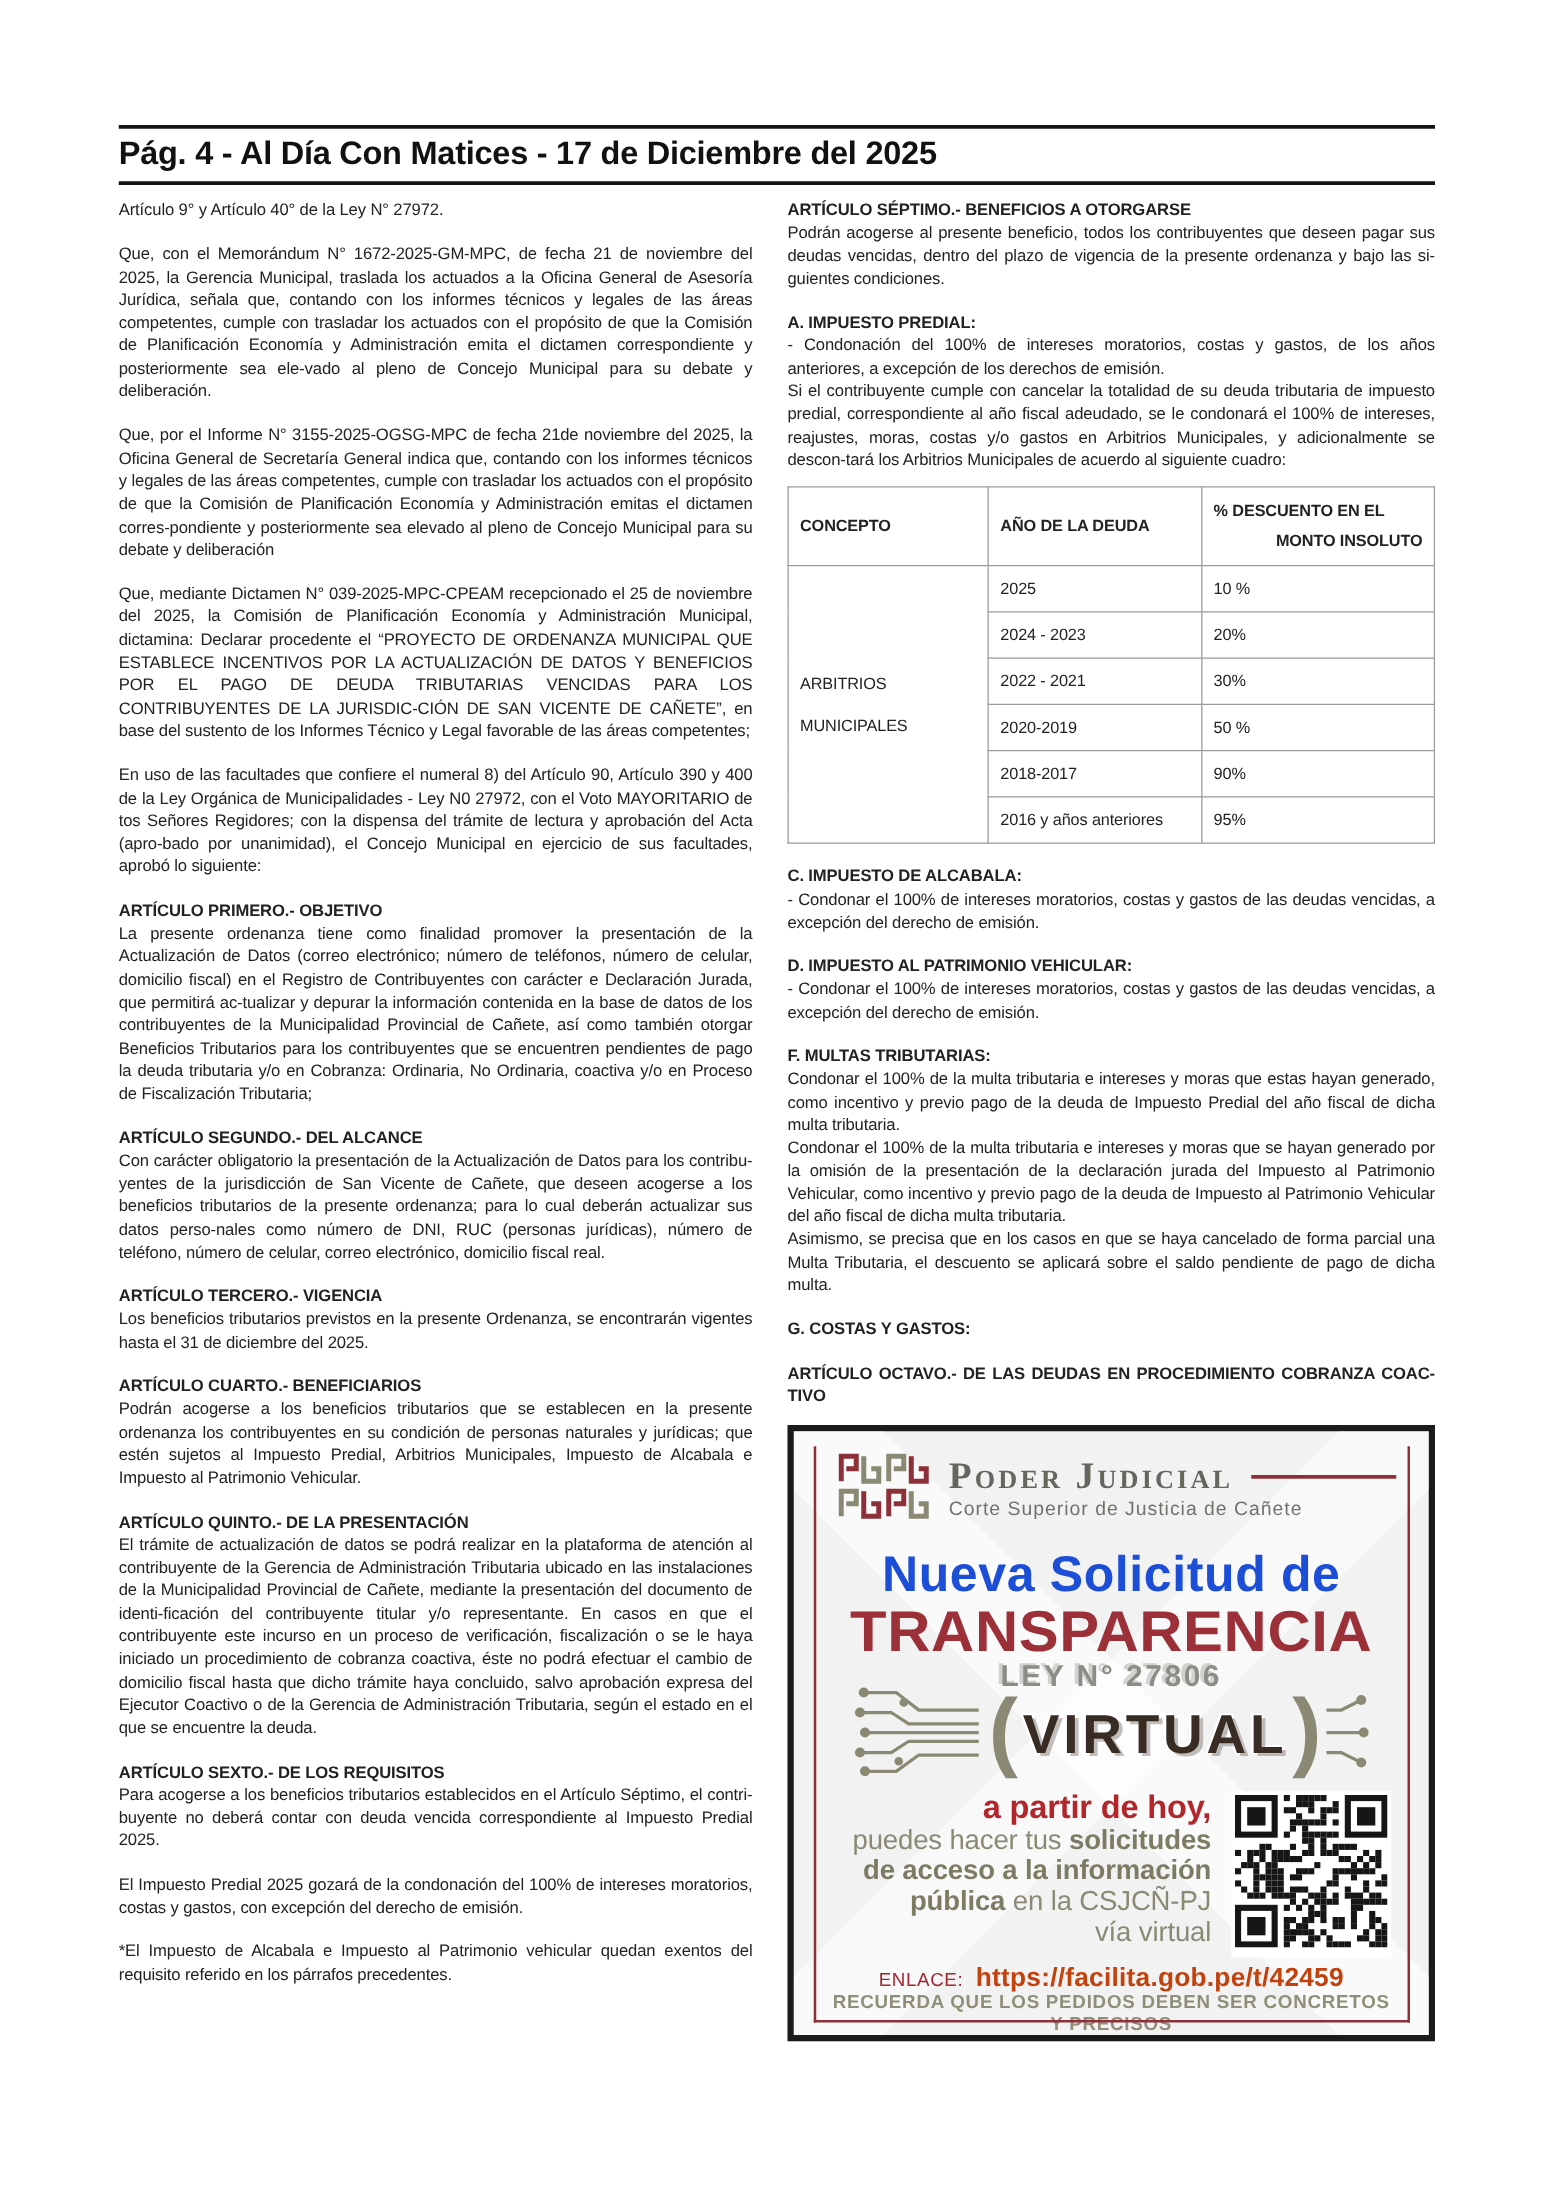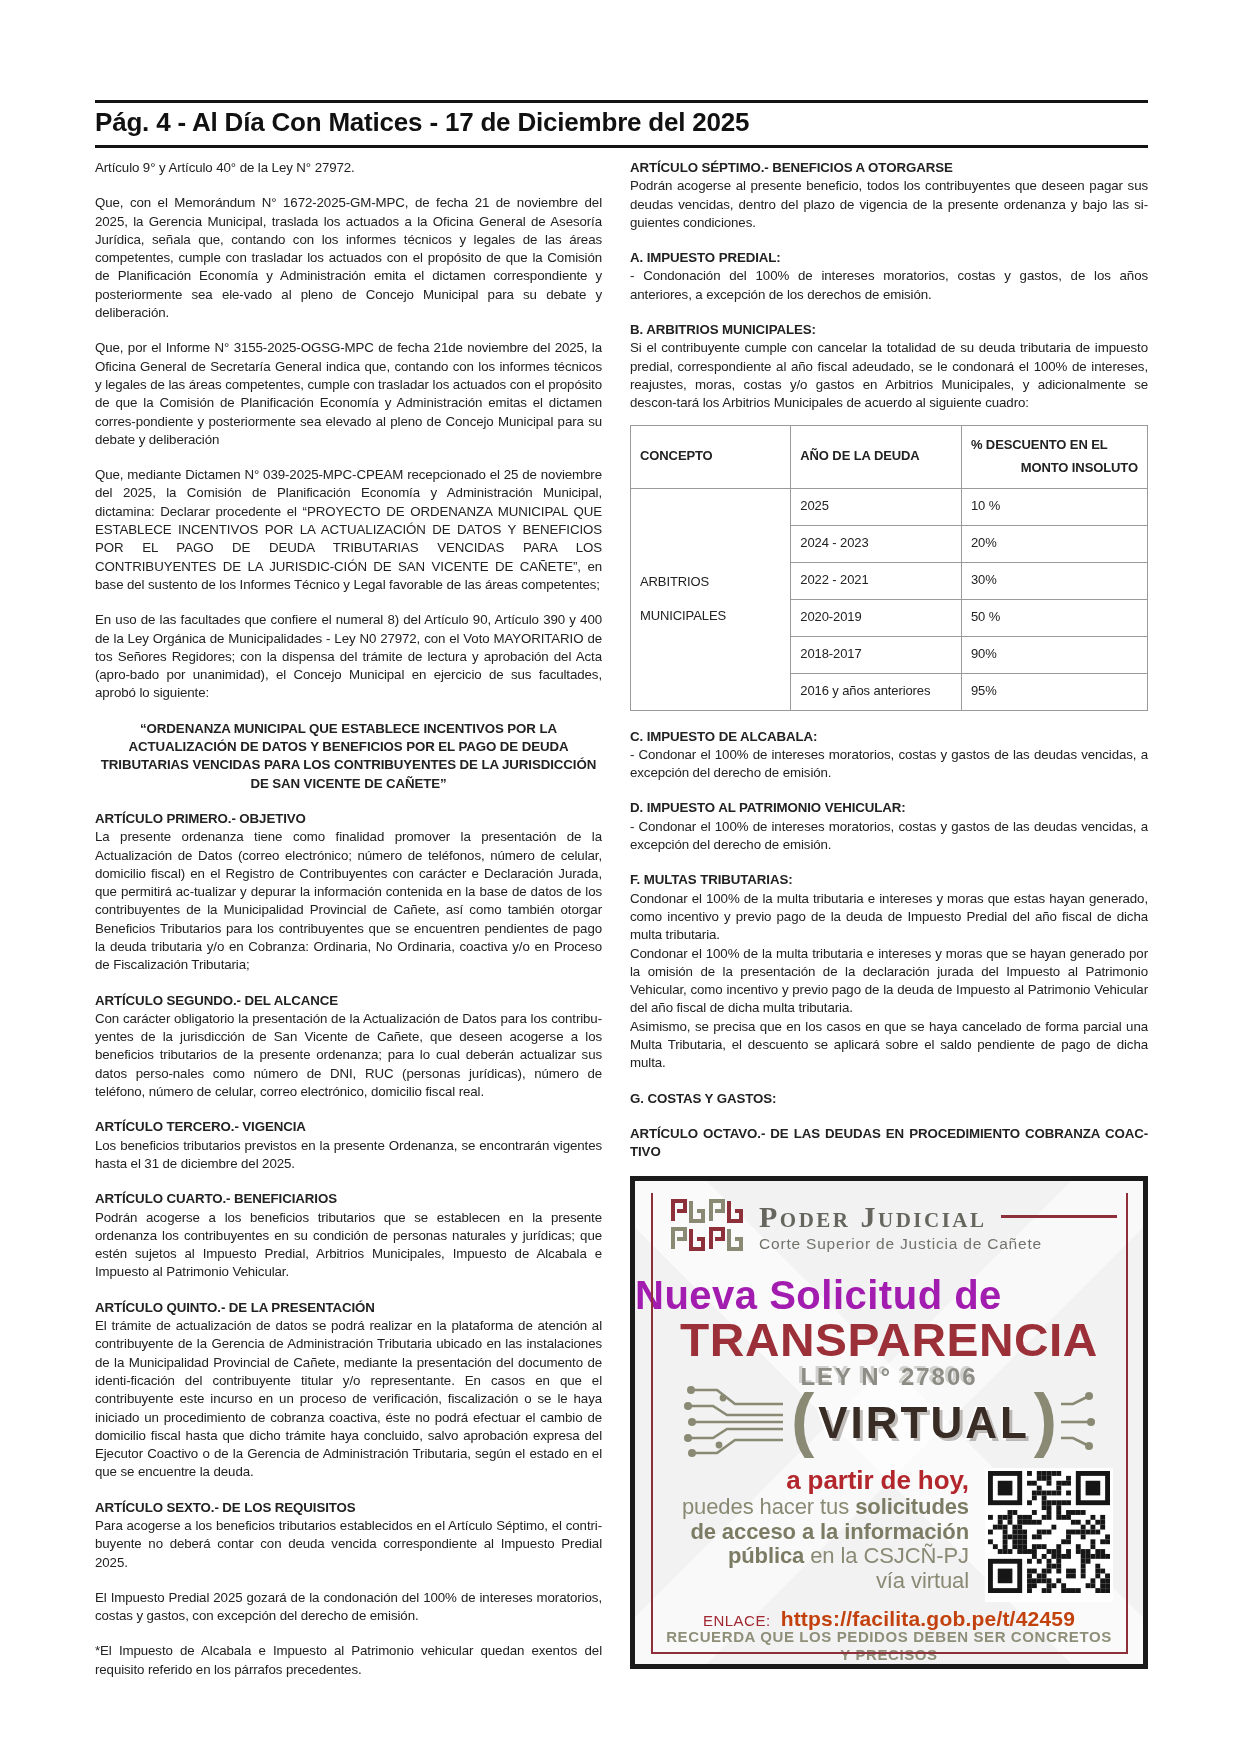--- a/index.html
+++ b/index.html
@@ -46,21 +46,21 @@
   .logo-row{display:flex;align-items:center;gap:12px;margin:16px 26px 0 34px;}
   .logo-mark{flex:0 0 auto;}
   .logo-text{flex:1;min-width:0;}
   .logo-title-row{display:flex;align-items:center;gap:14px;}
   .logo-title{font-family:"Liberation Serif","DejaVu Serif",serif;font-variant:small-caps;
       font-weight:bold;font-size:30px;letter-spacing:2.5px;color:#66665e;line-height:1;}
   .logo-rule{flex:1;height:3px;background:#8e3039;}
   .logo-sub{font-family:Liberation Sans, sans-serif;font-size:15.5px;color:#72726a;
       letter-spacing:0.8px;margin-top:3px;}
 
-  .nueva{margin-top:16px;font-size:40px;font-weight:bold;color:#a21caf;
+  .nueva{margin-top:16px;text-align:center;font-size:40px;font-weight:bold;color:#1d4ed8;
       letter-spacing:0.5px;line-height:1.05;}
   .transp{text-align:center;font-size:46px;font-weight:bold;color:#9c3038;letter-spacing:0.5px;
       line-height:1.05;transform:scaleX(1.04);}
   .ley{text-align:center;font-size:24px;font-weight:bold;color:#8d8d85;letter-spacing:2px;
       margin-top:4px;text-shadow:-3px -2px 0 rgba(160,160,152,0.45);}
   .virtual-row{display:flex;justify-content:center;align-items:center;gap:4px;margin-top:0px;height:74px;}
   .paren{font-size:70px;font-weight:bold;color:#8a8a74;line-height:0.8;transform:translateY(-4px);}
   .virtual{font-size:44px;font-weight:bold;color:#382c25;letter-spacing:3px;
       text-shadow:3px 3px 0 rgba(56,44,37,0.30),-1.5px -1.5px 0 #ffffff,1.5px -1.5px 0 #ffffff,-1.5px 1.5px 0 #ffffff;}
 
@@ -89,21 +89,20 @@
     </div>
 
     <div class="columns">
 
       <div class="col col-left">
         <p class="para">Artículo 9° y Artículo 40° de la Ley N° 27972.</p>
         <p class="para sp">Que, con el Memorándum N° 1672-2025-GM-MPC, de fecha 21 de noviembre del 2025, la Gerencia Municipal, traslada los actuados a la Oficina General de Asesoría Jurídica, señala que, contando con los informes técnicos y legales de las áreas competentes, cumple con trasladar los actuados con el propósito de que la Comisión de Planificación Economía y Administración emita el dictamen correspondiente y posteriormente sea ele-vado al pleno de Concejo Municipal para su debate y deliberación.</p>
         <p class="para sp">Que, por el Informe N° 3155-2025-OGSG-MPC de fecha 21de noviembre del 2025, la Oficina General de Secretaría General indica que, contando con los informes técnicos y legales de las áreas competentes, cumple con trasladar los actuados con el propósito de que la Comisión de Planificación Economía y Administración emitas el dictamen corres-pondiente y posteriormente sea elevado al pleno de Concejo Municipal para su debate y deliberación</p>
         <p class="para sp">Que, mediante Dictamen N° 039-2025-MPC-CPEAM recepcionado el 25 de noviembre del 2025, la Comisión de Planificación Economía y Administración Municipal, dictamina: Declarar procedente el “PROYECTO DE ORDENANZA MUNICIPAL QUE ESTABLECE INCENTIVOS POR LA ACTUALIZACIÓN DE DATOS Y BENEFICIOS POR EL PAGO DE DEUDA TRIBUTARIAS VENCIDAS PARA LOS CONTRIBUYENTES DE LA JURISDIC-CIÓN DE SAN VICENTE DE CAÑETE”, en base del sustento de los Informes Técnico y Legal favorable de las áreas competentes;</p>
         <p class="para sp">En uso de las facultades que confiere el numeral 8) del Artículo 90, Artículo 390 y 400 de la Ley Orgánica de Municipalidades - Ley N0 27972, con el Voto MAYORITARIO de tos Señores Regidores; con la dispensa del trámite de lectura y aprobación del Acta (apro-bado por unanimidad), el Concejo Municipal en ejercicio de sus facultades, aprobó lo siguiente:</p>
-        <p class="para center-title">“ORDENANZA MUNICIPAL QUE ESTABLECE INCENTIVOS POR LA ACTUALIZACIÓN DE DATOS Y BENEFICIOS POR EL PAGO DE DEUDA TRIBUTARIAS VENCIDAS PARA LOS CONTRIBUYENTES DE LA JURISDICCIÓN DE SAN VICENTE DE CAÑETE”</p>
 
         <p class="para h sp">ARTÍCULO PRIMERO.- OBJETIVO</p>
         <p class="para">La presente ordenanza tiene como finalidad promover la presentación de la Actualización de Datos (correo electrónico; número de teléfonos, número de celular, domicilio fiscal) en el Registro de Contribuyentes con carácter e Declaración Jurada, que permitirá ac-tualizar y depurar la información contenida en la base de datos de los contribuyentes de la Municipalidad Provincial de Cañete, así como también otorgar Beneficios Tributarios para los contribuyentes que se encuentren pendientes de pago la deuda tributaria y/o en Cobranza: Ordinaria, No Ordinaria, coactiva y/o en Proceso de Fiscalización Tributaria;</p>
 
         <p class="para h sp">ARTÍCULO SEGUNDO.- DEL ALCANCE</p>
         <p class="para">Con carácter obligatorio la presentación de la Actualización de Datos para los contribu-yentes de la jurisdicción de San Vicente de Cañete, que deseen acogerse a los beneficios tributarios de la presente ordenanza; para lo cual deberán actualizar sus datos perso-nales como número de DNI, RUC (personas jurídicas), número de teléfono, número de celular, correo electrónico, domicilio fiscal real.</p>
 
         <p class="para h sp">ARTÍCULO TERCERO.- VIGENCIA</p>
         <p class="para">Los beneficios tributarios previstos en la presente Ordenanza, se encontrarán vigentes hasta el 31 de diciembre del 2025.</p>
 
@@ -119,21 +118,20 @@
         <p class="para sp">*El Impuesto de Alcabala e Impuesto al Patrimonio vehicular quedan exentos del requisito referido en los párrafos precedentes.</p>
       </div>
 
       <div class="col col-right">
         <p class="para h">ARTÍCULO SÉPTIMO.- BENEFICIOS A OTORGARSE</p>
         <p class="para">Podrán acogerse al presente beneficio, todos los contribuyentes que deseen pagar sus deudas vencidas, dentro del plazo de vigencia de la presente ordenanza y bajo las si-guientes condiciones.</p>
 
         <p class="para h sp">A. IMPUESTO PREDIAL:</p>
         <p class="para">- Condonación del 100% de intereses moratorios, costas y gastos, de los años anteriores, a excepción de los derechos de emisión.</p>
 
-        <p class="para h sp">B. ARBITRIOS MUNICIPALES:</p>
         <p class="para">Si el contribuyente cumple con cancelar la totalidad de su deuda tributaria de impuesto predial, correspondiente al año fiscal adeudado, se le condonará el 100% de intereses, reajustes, moras, costas y/o gastos en Arbitrios Municipales, y adicionalmente se descon-tará los Arbitrios Municipales de acuerdo al siguiente cuadro:</p>
 
         <table class="disc">
           <tbody>
               <tr>
             <th style="width:31%">CONCEPTO</th>
             <th style="width:33%">AÑO DE LA DEUDA</th>
             <th style="width:36%" class="hdr2">
               <div>% DESCUENTO EN EL</div>
               <div>MONTO INSOLUTO</div>

